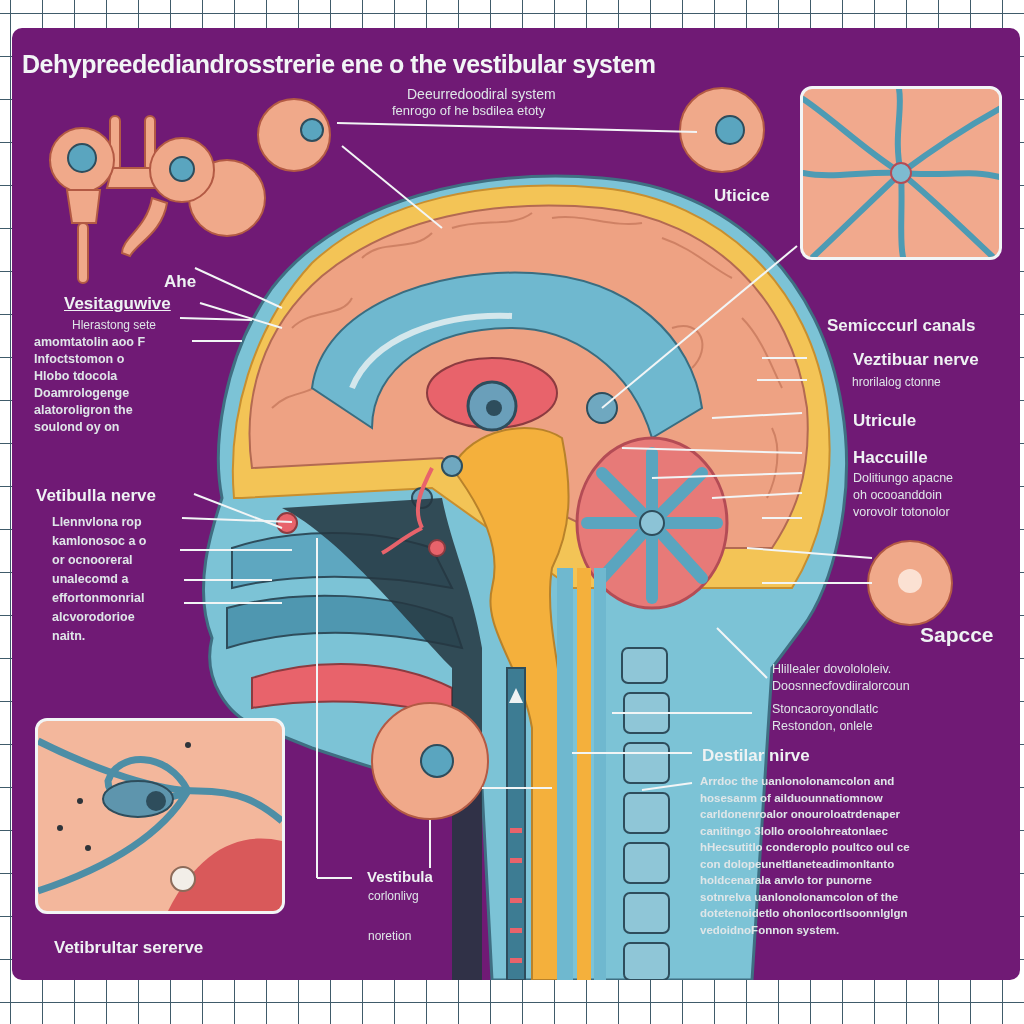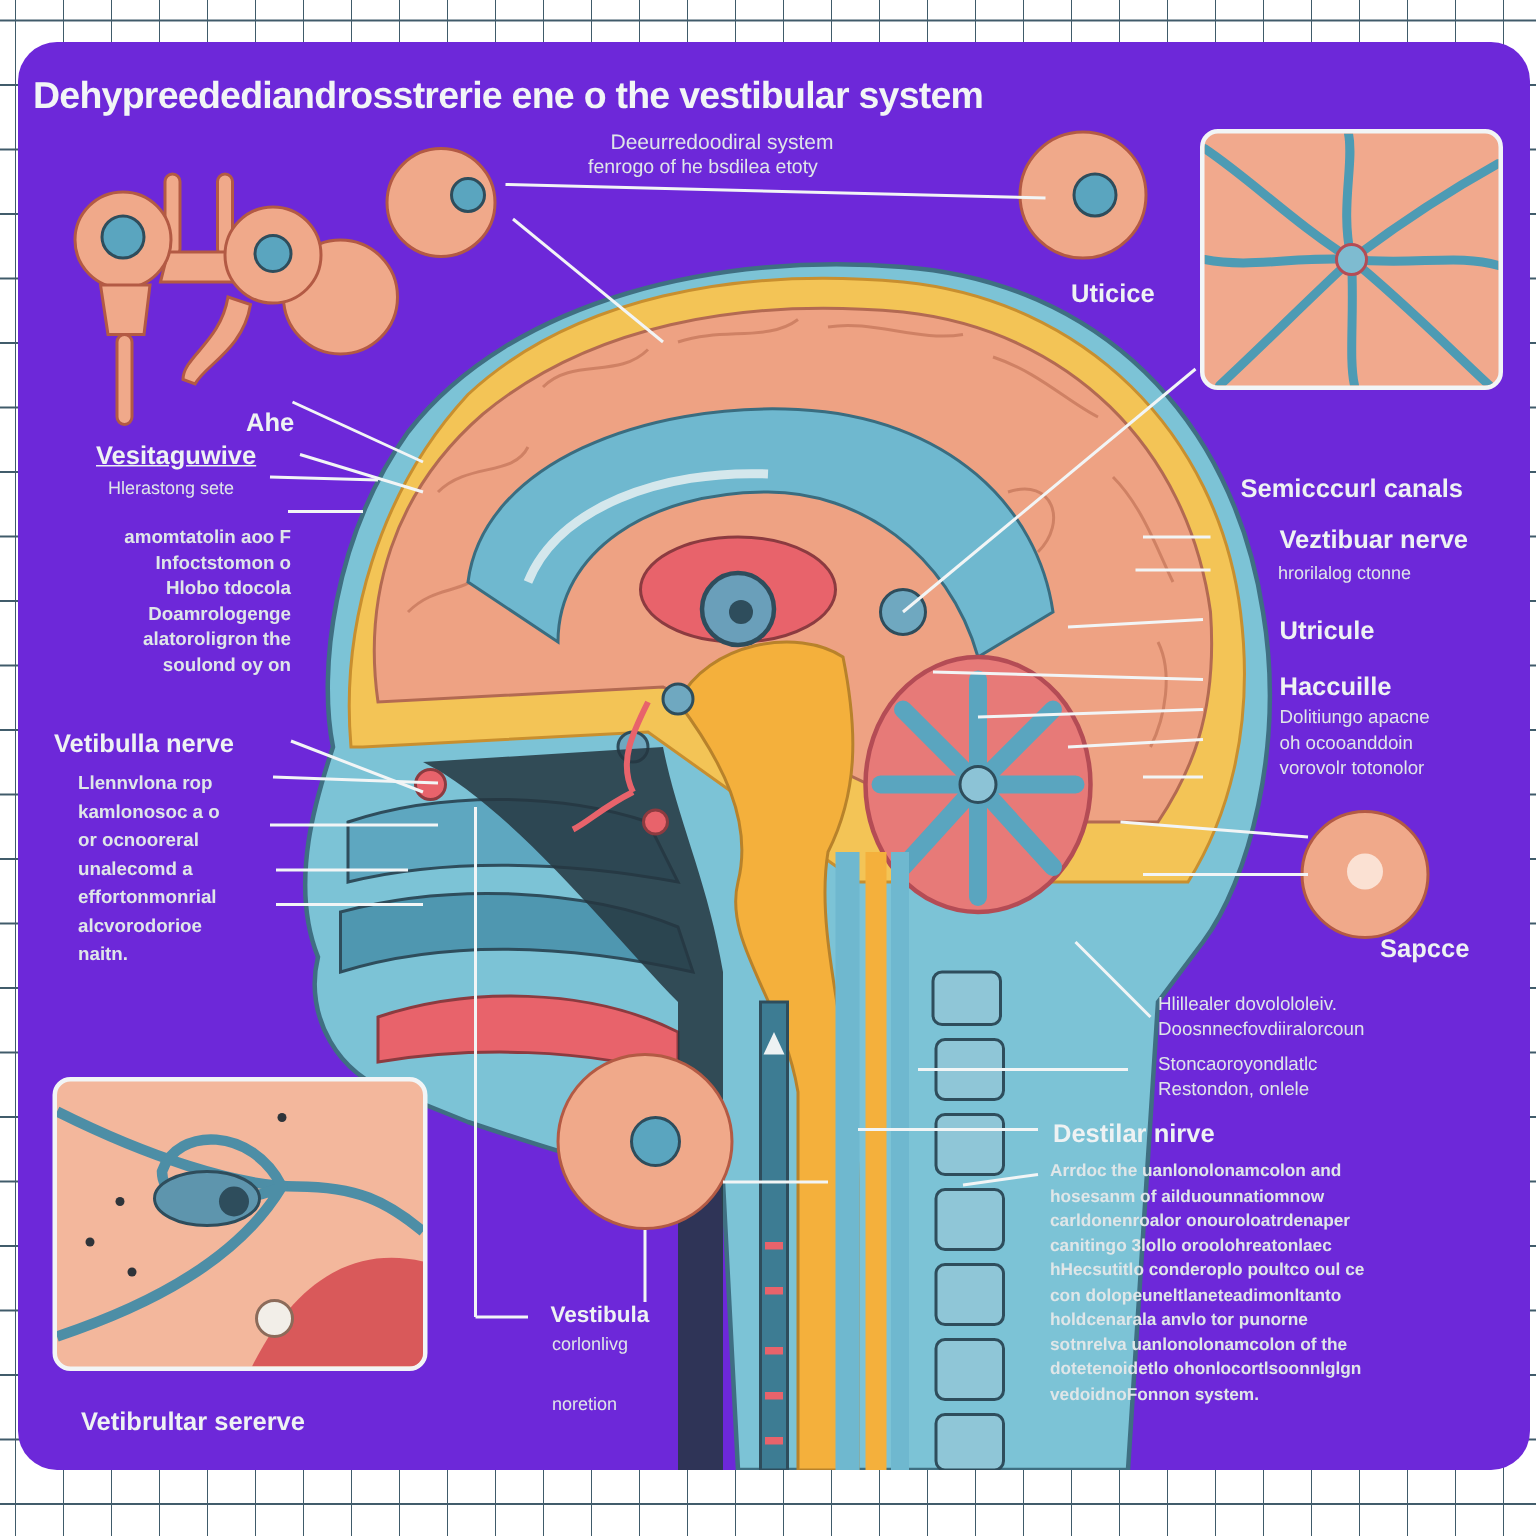--- a/index.html
+++ b/index.html
@@ -4,21 +4,21 @@
 <style>
   html,body{margin:0;padding:0;}
   body{width:1024px;height:1024px;position:relative;overflow:hidden;background:#ffffff;font-family:"Liberation Sans",sans-serif;}
   .grid{position:absolute;inset:0;
     background-image:
       linear-gradient(#2c4a5a 1px, transparent 1px),
       linear-gradient(90deg,#2c4a5a 1px, transparent 1px);
     background-size:100% 43px, 32px 100%;
     background-position:0 13px, 10px 0;
     opacity:.9;}
-  .panel{position:absolute;left:12px;top:28px;width:1008px;height:952px;background:#6d28d9;border-radius:26px;overflow:hidden;}
+  .panel{position:absolute;left:12px;top:28px;width:1008px;height:952px;background:#701a75;border-radius:10px;overflow:hidden;}
   .title{position:absolute;left:22px;top:52px;color:#f2f5f6;font-weight:bold;font-size:25px;letter-spacing:-0.5px;white-space:nowrap;}
   .lbl{position:absolute;color:#eef2f3;white-space:nowrap;}
   .lbl.h{font-weight:bold;font-size:17px;}
   .lbl.s{font-size:12px;line-height:16px;color:#dfe6e8;}
   .block{position:absolute;color:#dfe6e8;font-size:12.5px;line-height:17px;font-weight:bold;}
   svg{position:absolute;}
   .inset{position:absolute;border:3px solid #f2f5f6;border-radius:12px;overflow:hidden;}
 </style>
 </head>
 <body>
@@ -199,21 +199,21 @@
   </div>
 
   <div class="title" style="left:10px;top:22px;">Dehypreededіandrosstrerie ene o  the vestibular system</div>
 
   <div class="lbl s" style="left:395px;top:58px;font-size:14px;">Deeurredoodiral system</div>
   <div class="lbl s" style="left:380px;top:75px;font-size:13px;">fenrogo of he bsdilea etoty</div>
 
   <div class="lbl h" style="left:152px;top:244px;">Ahe</div>
   <div class="lbl h" style="left:52px;top:266px;text-decoration:underline;">Vesitaguwive</div>
   <div class="lbl s" style="left:60px;top:289px;">Hlerastong sete</div>
-  <div class="block" style="left:22px;top:322px;width:160px;text-align:right;">
+  <div class="block" style="left:22px;top:306px;width:160px;">
     <div>amomtatolin aoo F</div>
     <div>Infoctstomon o</div>
     <div>Hlobo tdocola</div>
     <div>Doamrologenge</div>
     <div>alatoroligron  the</div>
     <div>soulond oy on</div>
   </div>
 
   <div class="lbl h" style="left:24px;top:458px;">Vetibulla nerve</div>
   <div class="block" style="left:24px;top:485px;width:150px;line-height:19px;margin-left:16px;">
@@ -230,21 +230,21 @@
   <div class="lbl h" style="left:815px;top:240px;margin-top:48px;">Semicccurl canals</div>
   <div class="lbl h" style="left:841px;top:322px;">Veztibuar nerve</div>
   <div class="lbl s" style="left:840px;top:346px;">hrorilalog ctonne</div>
   <div class="lbl h" style="left:841px;top:383px;">Utricule</div>
   <div class="lbl h" style="left:841px;top:420px;">Haccuille</div>
   <div class="block" style="left:841px;top:442px;font-weight:normal;">
     <div>Dolitiungo apacne</div>
     <div>oh ocooanddoin</div>
     <div>vorovolr totonolor</div>
   </div>
-  <div class="lbl h" style="left:908px;top:595px;font-size:17px;">Sapcce</div>
+  <div class="lbl h" style="left:908px;top:595px;font-size:21px;">Sapcce</div>
 
   <div class="block" style="left:760px;top:633px;font-weight:normal;">
     <div>Hlillealer dovolololeiv.</div>
     <div>Doosnnecfovdiiralorcoun</div>
   </div>
   <div class="block" style="left:760px;top:673px;font-weight:normal;">
     <div>Stoncaoroyondlatlc</div>
     <div>Restondon, onlele</div>
   </div>
 

